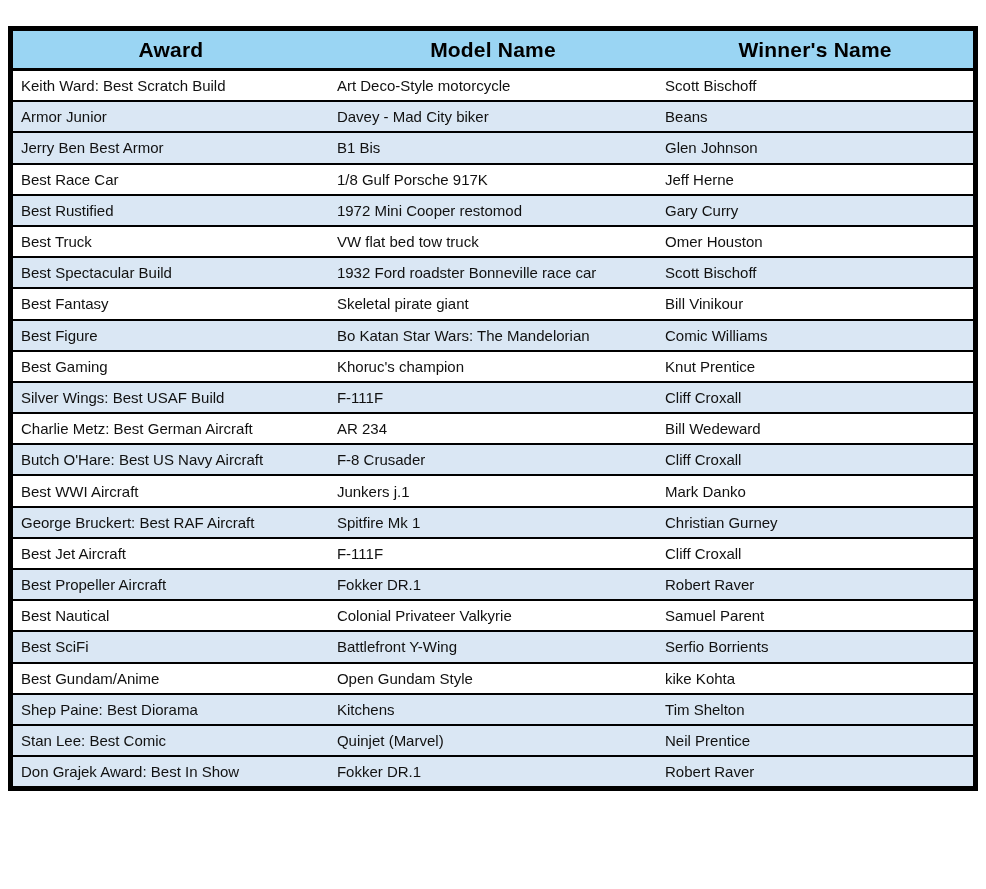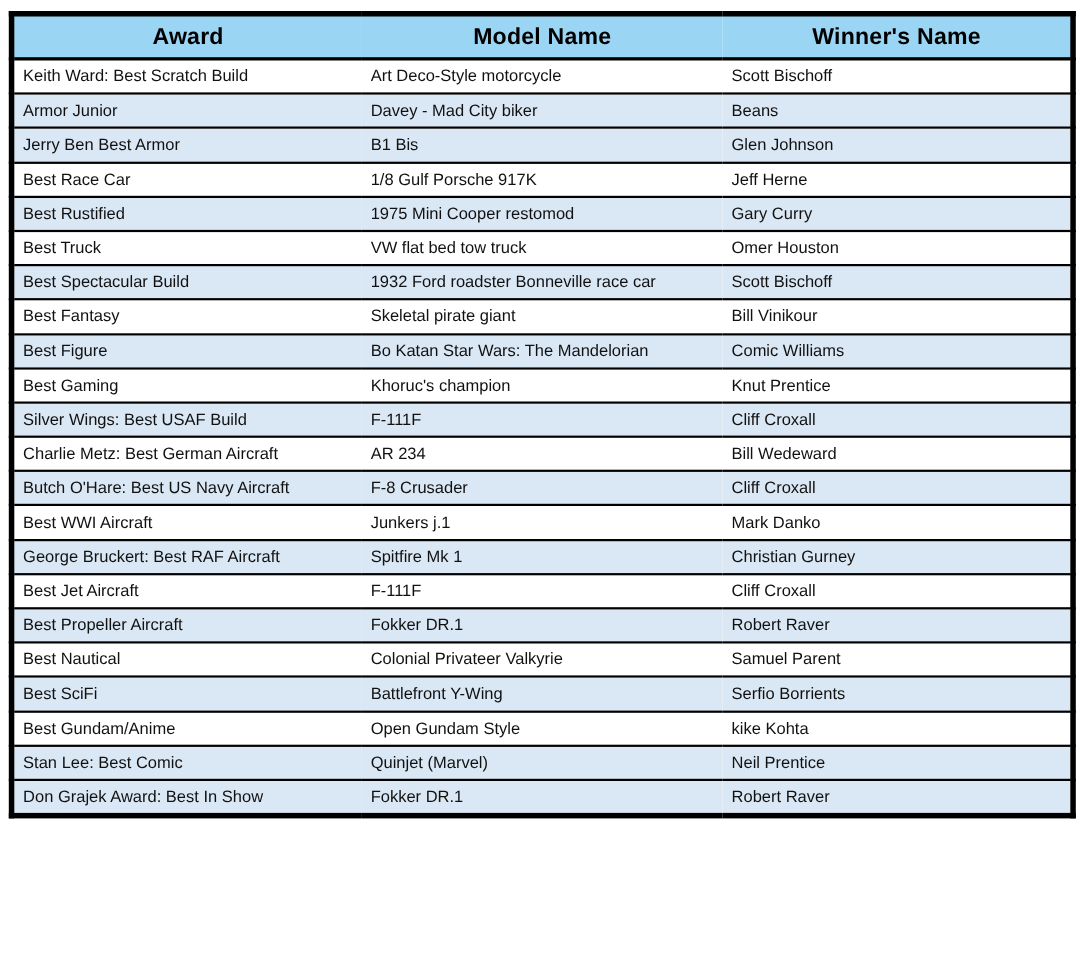--- a/index.html
+++ b/index.html
@@ -6,21 +6,21 @@
     margin: 0;
     padding: 0;
     background: #ffffff;
     font-family: "Liberation Sans", sans-serif;
   }
   .page {
     width: 986px;
     height: 889px;
     background: #ffffff;
     box-sizing: border-box;
-    padding: 10px 8px;
+    padding: 26px 8px;
   }
   table.awards {
     width: 970px;
     border-collapse: collapse;
     table-layout: fixed;
     border: 5px solid #000000;
     background: #ffffff;
   }
   col.c-award  { width: 33%; }
   col.c-model  { width: 34%; }
@@ -87,21 +87,21 @@
   </tr>
 
   <tr>
     <td>Best Race Car</td>
     <td>1/8 Gulf Porsche 917K</td>
     <td>Jeff Herne</td>
   </tr>
 
   <tr class="alt">
     <td>Best Rustified</td>
-    <td>1975 Mini Cooper restomod</td>
+    <td>1972 Mini Cooper restomod</td>
     <td>Gary Curry</td>
   </tr>
 
   <tr>
     <td>Best Truck</td>
     <td>VW flat bed tow truck</td>
     <td>Omer Houston</td>
   </tr>
 
   <tr class="alt">
@@ -181,20 +181,25 @@
     <td>Battlefront Y-Wing</td>
     <td>Serfio Borrients</td>
   </tr>
 
   <tr>
     <td>Best Gundam/Anime</td>
     <td>Open Gundam Style</td>
     <td>kike Kohta</td>
   </tr>
 
+  <tr class="alt">
+    <td>Shep Paine: Best Diorama</td>
+    <td>Kitchens</td>
+    <td>Tim Shelton</td>
+  </tr>
 
 
   <tr class="alt">
     <td>Stan Lee: Best Comic</td>
     <td>Quinjet (Marvel)</td>
     <td>Neil Prentice</td>
   </tr>
 
 
   <tr class="alt">

